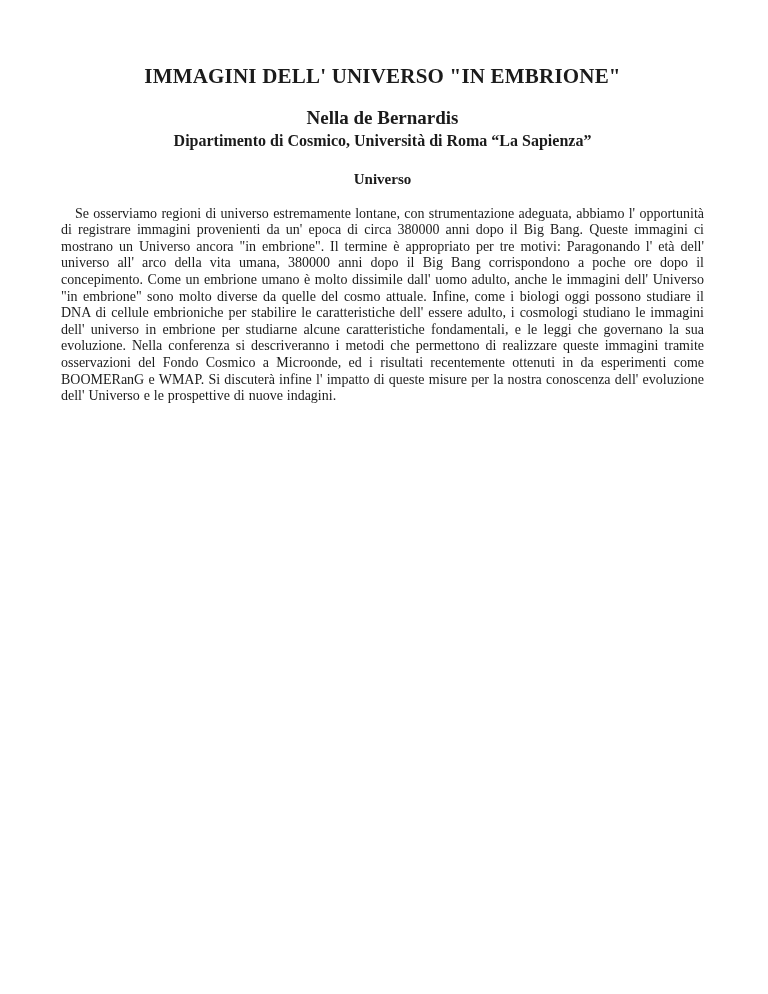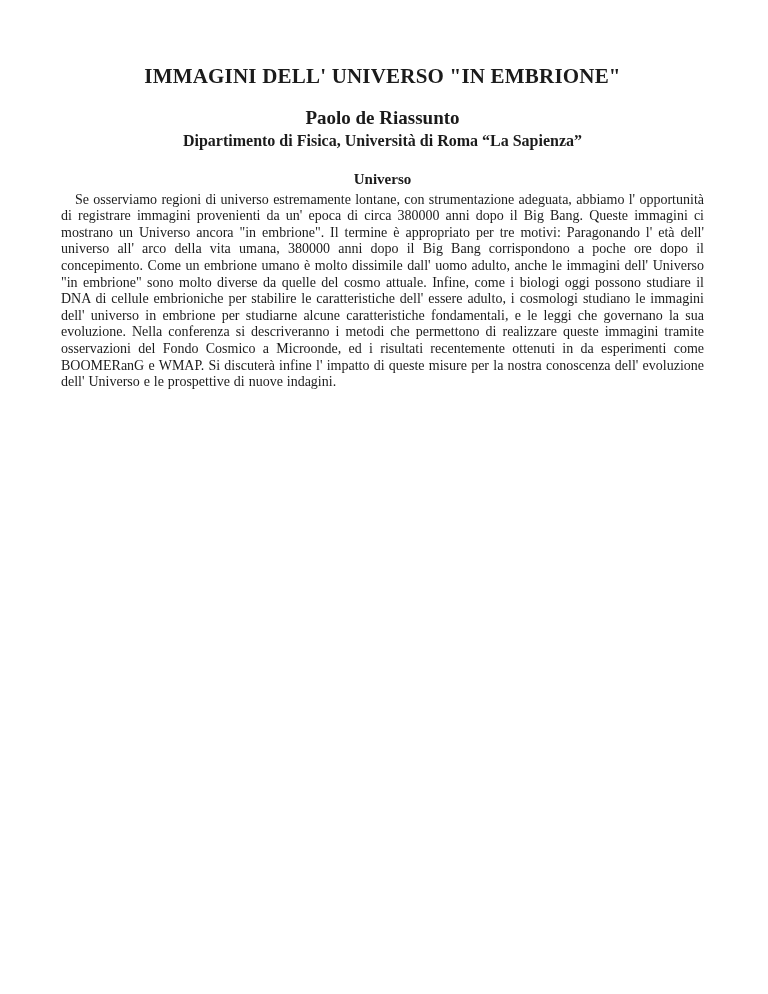--- a/index.html
+++ b/index.html
@@ -40,32 +40,32 @@
     line-height: 1.15;
   }
   .doc-heading {
     margin-top: 21px;
     text-align: center;
     font-size: 15px;
     font-weight: bold;
     line-height: 1.15;
   }
   .doc-abstract {
-    margin-top: 3px;
+    margin-top: 17px;
     font-size: 14px;
     line-height: 16.6px;
     text-align: justify;
     text-indent: 14px;
     word-spacing: 0.4px;
   }
 </style>
 </head>
 <body>
 
 <div class="page">
   <div class="content">
     <h1 class="doc-title">IMMAGINI DELL' UNIVERSO "IN EMBRIONE"</h1>
-    <h2 class="doc-author">Paolo de Riassunto</h2>
-    <h3 class="doc-affiliation">Dipartimento di Fisica, Università di Roma “La Sapienza”</h3>
+    <h2 class="doc-author">Nella de Bernardis</h2>
+    <h3 class="doc-affiliation">Dipartimento di Cosmico, Università di Roma “La Sapienza”</h3>
     <h4 class="doc-heading">Universo</h4>
     <p class="doc-abstract">Se osserviamo regioni di universo estremamente lontane, con strumentazione adeguata, abbiamo l' opportunità di registrare immagini provenienti da un' epoca di circa 380000 anni dopo il Big Bang. Queste immagini ci mostrano un Universo ancora "in embrione". Il termine è appropriato per tre motivi: Paragonando l' età dell' universo all' arco della vita umana, 380000 anni dopo il Big Bang corrispondono a poche ore dopo il concepimento. Come un embrione umano è molto dissimile dall' uomo adulto, anche le immagini dell' Universo "in embrione" sono molto diverse da quelle del cosmo attuale. Infine, come i biologi oggi possono studiare il DNA di cellule embrioniche per stabilire le caratteristiche dell' essere adulto, i cosmologi studiano le immagini dell' universo in embrione per studiarne alcune caratteristiche fondamentali, e le leggi che governano la sua evoluzione. Nella conferenza si descriveranno i metodi che permettono di realizzare queste immagini tramite osservazioni del Fondo Cosmico a Microonde, ed i risultati recentemente ottenuti in da esperimenti come BOOMERanG e WMAP. Si discuterà infine l' impatto di queste misure per la nostra conoscenza dell' evoluzione dell' Universo e le prospettive di nuove indagini.</p>
   </div>
 </div>
 
 </body></html>

